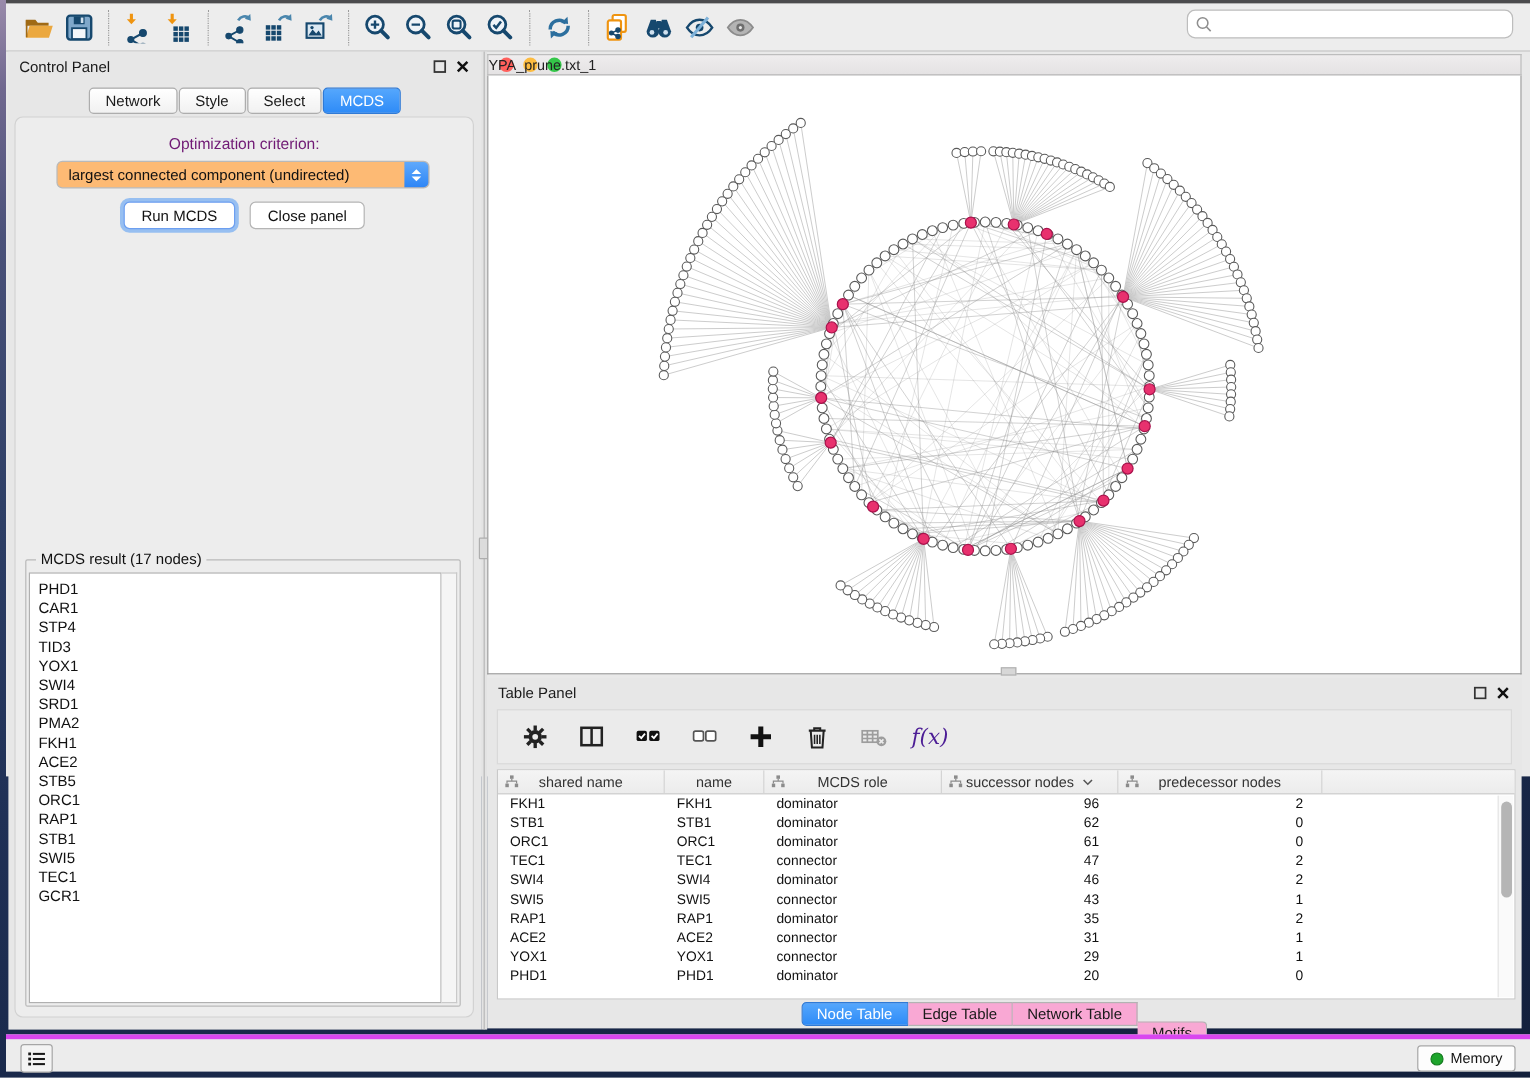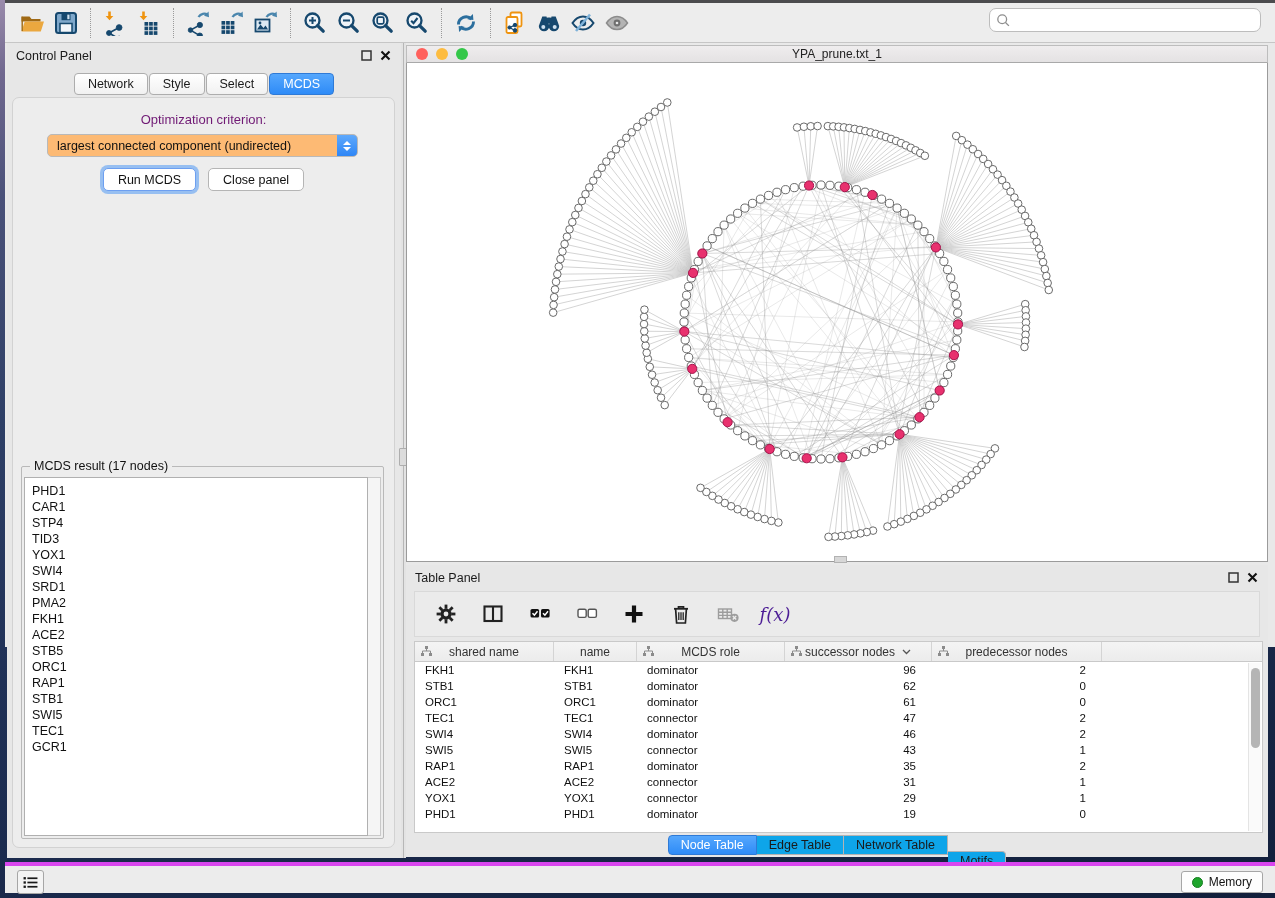--- a/index.html
+++ b/index.html
@@ -59,21 +59,21 @@
   .v-divider .grip { position:absolute; left:-2px; top:405px; width:9px; height:18px; background:#dcdcdc;
     border:1px solid #aeaeae; border-radius:1px; }
   .h-grip { position:absolute; left:829px; top:556px; width:13px; height:7px; background:#d7d7d7; border:1px solid #b2b2b2; }
 
   
   .network-panel { position:absolute; left:401px; top:45px; width:862px; height:517px; }
   .net-titlebar { position:absolute; left:0; top:0; right:0; height:18px; background:linear-gradient(#efedee,#e4e2e3);
     border:1px solid #bdbdbd; border-bottom:1px solid #a9a9a9; display:flex; align-items:center; }
   .lights { display:flex; gap:8px; margin-left:9px; }
   .light { width:12px; height:12px; border-radius:50%; }
-  .net-title { position:absolute; left:0; right:0; text-align:center; font-size:12px; color:#222; }
+  .net-title { position:absolute; left:0; right:0; font-size:12px; color:#222; }
   .net-canvas { position:absolute; left:0; top:18px; right:0; bottom:0; background:#fff; border:1px solid #9b9b9b; border-top:none; }
   .net-canvas svg { position:absolute; left:0; top:0; }
 
   
   .table-panel { position:absolute; left:401px; top:565px; width:862px; height:292px; background:#e7e7e7; }
   .tp-toolbar { position:absolute; left:8px; right:8px; top:26px; height:46px; background:#ebebeb;
     border:1px solid #d9d9d9; display:flex; align-items:center; padding-left:18px; gap:21px; }
   .tp-toolbar .tpbtn { width:26px; height:26px; display:flex; align-items:center; justify-content:center; }
   .tp-toolbar .tpbtn svg { width:24px; height:24px; }
   .fx { font-family:"DejaVu Serif",serif; font-style:italic; font-size:18px; color:#4c1d95; }
@@ -84,21 +84,21 @@
     border-right:1px solid #d4d4d4; overflow:hidden; }
   .th:last-child { border-right:none; }
   .th .treeicon { position:absolute; left:6px; top:4px; }
   .th .chev { margin-left:7px; }
   .tbody .tr { display:grid; grid-template-columns:139px 83px 148px 147px 170px 1fr; height:16px; }
   .td { font-size:11.5px; color:#111; line-height:16px; padding-left:10px; white-space:nowrap; overflow:hidden; }
   .td.num { text-align:right; padding-right:16px; padding-left:0; }
   .vscroll { position:absolute; right:1px; top:21px; bottom:1px; width:13px; background:#fafafa; border-left:1px solid #e4e4e4; }
   .vscroll .thumb { position:absolute; left:2px; top:5px; width:9px; height:80px; background:#b5b5b5; border-radius:5px; }
   .tp-tabs { position:absolute; left:0; right:0; top:268px; height:24px; display:flex; justify-content:center; align-items:center; }
-  .tp-tab { height:20px; padding:0 12px; font-size:12.5px; color:#1a1a1a; background:#0ea5e9; border:1px solid #b3b3b3;
+  .tp-tab { height:20px; padding:0 12px; font-size:12.5px; color:#1a1a1a; background:#f9a8d4; border:1px solid #b3b3b3;
     border-left-width:0; display:flex; align-items:center; }
   .tp-tab:first-child { border-left-width:1px; border-radius:4px 0 0 4px; }
   .tp-tab:last-child { border-radius:0 4px 4px 0;margin-top:32px; }
   .tp-tab.sel { background:linear-gradient(#55a7fd,#2e8bf7); color:#fff; border-color:#2f7ad6; }
 
   
   .status-bar { position:absolute; left:0; right:0; top:862px; height:31px; background:#ececec; border-top:4px solid #d946ef; }
   .liststatus { position:absolute; left:12px; top:4px; width:27px; height:24px; background:#f4f4f4;
     border:1px solid #a6a6a6; border-radius:3px; display:flex; align-items:center; justify-content:center; }
   .liststatus svg { width:17px; height:17px; }
@@ -1109,21 +1109,21 @@
             <div class="td">YOX1</div>
             <div class="td">connector</div>
             <div class="td num">29</div>
             <div class="td num">1</div>
             <div class="td"></div>
           </div>
           <div class="tr">
             <div class="td">PHD1</div>
             <div class="td">PHD1</div>
             <div class="td">dominator</div>
-            <div class="td num">19</div>
+            <div class="td num">20</div>
             <div class="td num">0</div>
             <div class="td"></div>
           </div>
         </div>
       <div class="vscroll">
           <div class="thumb"></div>
         </div>
     </div>
     <div class="tp-tabs" id="tp-tabs">
         <button class="tp-tab sel">Node Table</button>

